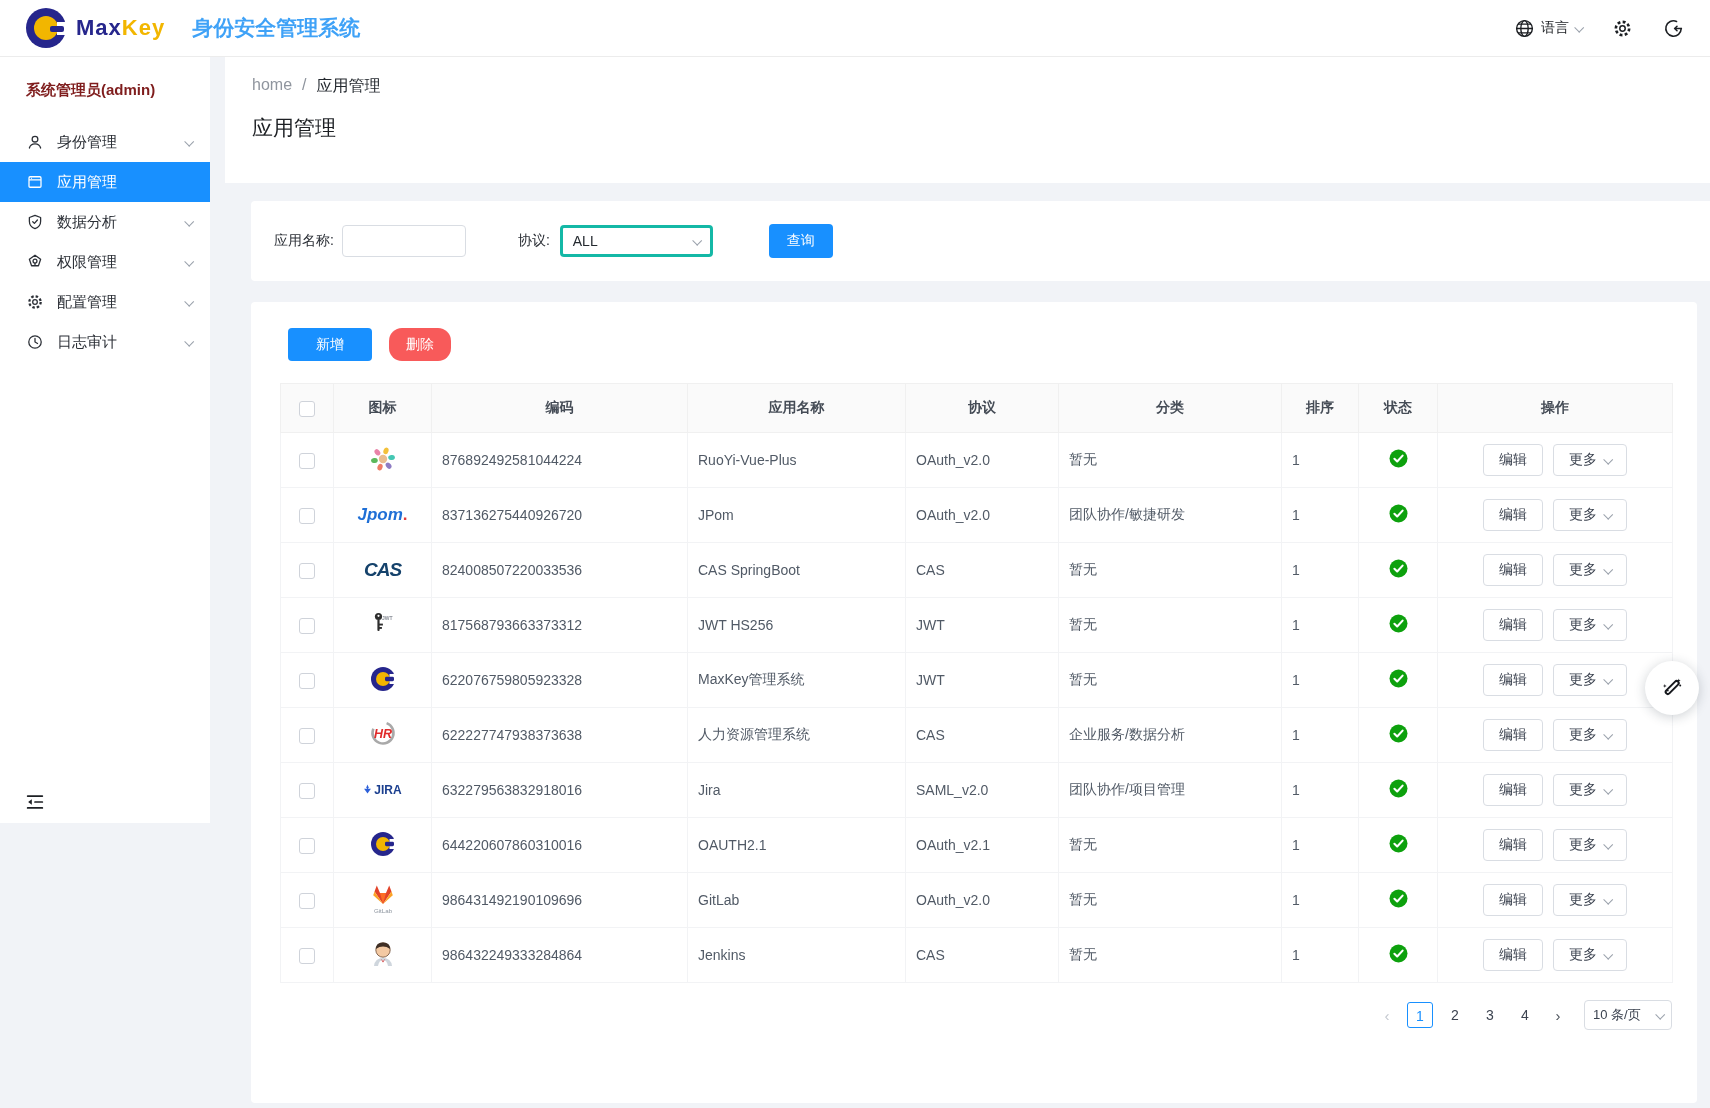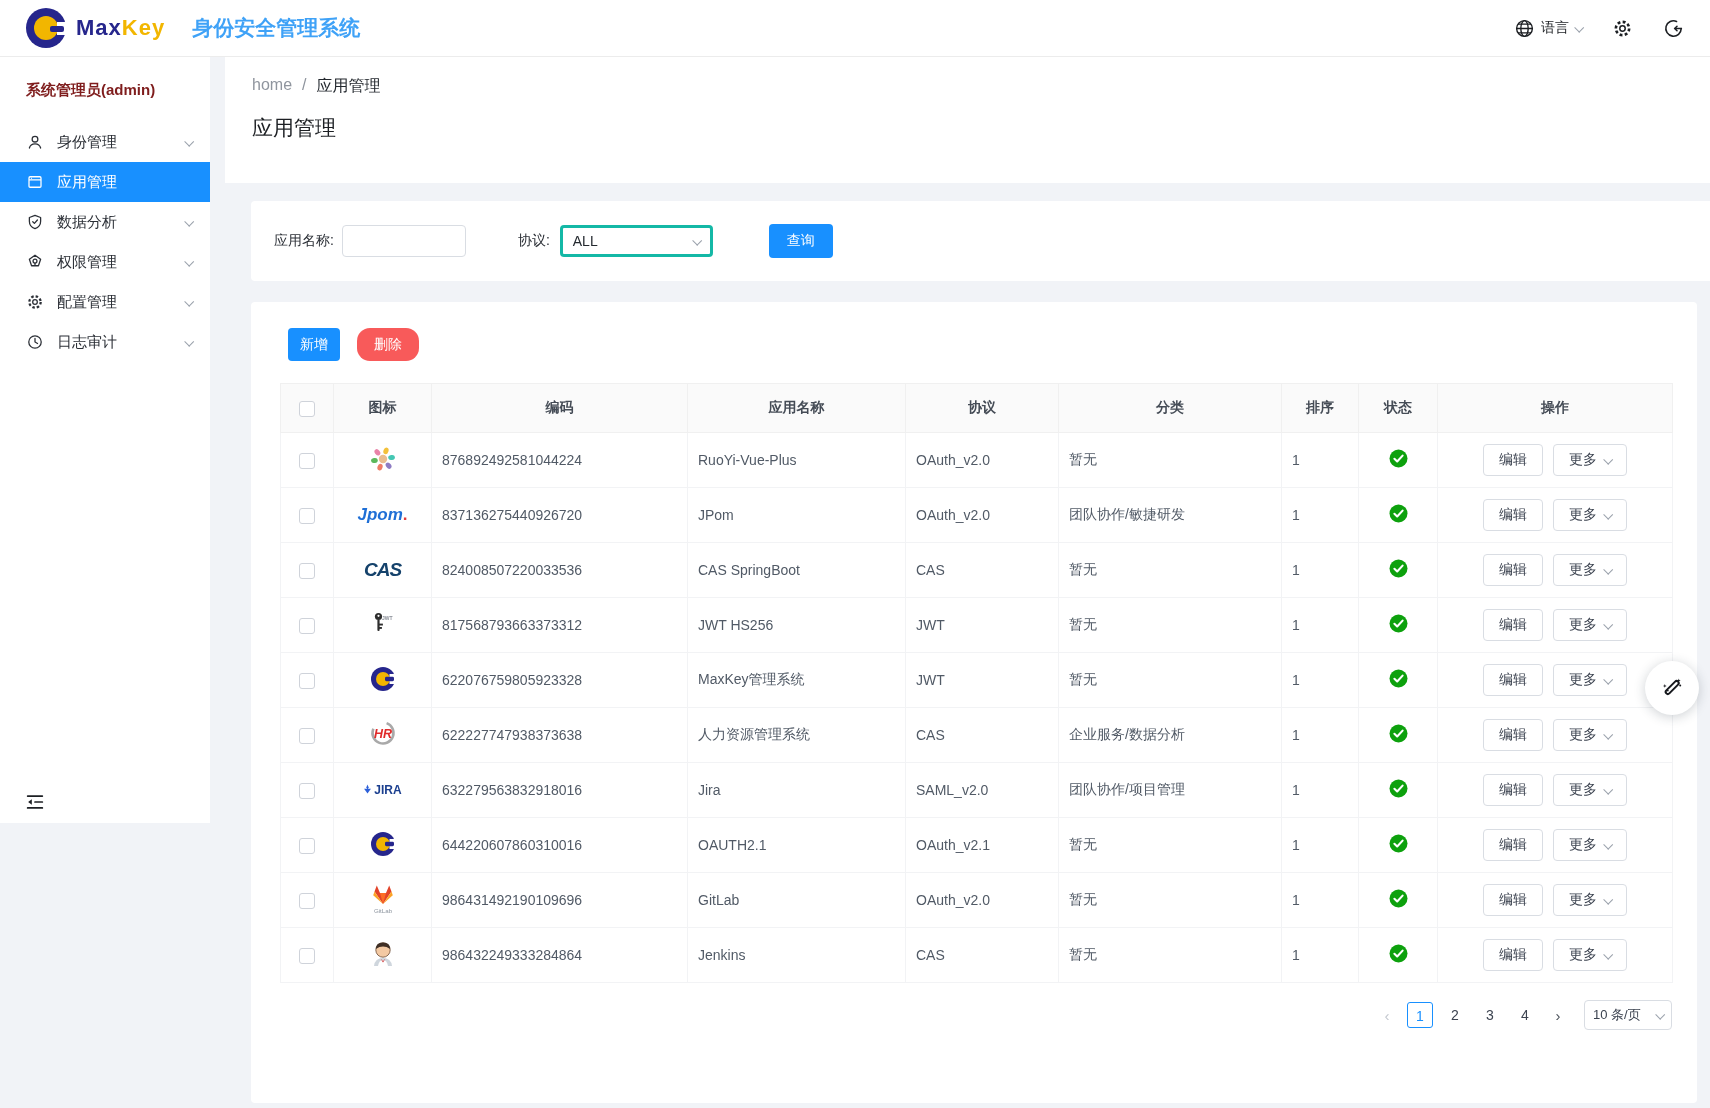--- a/index.html
+++ b/index.html
@@ -62,21 +62,21 @@
     margin-left:8px; padding:0 8px; font-size:14px; outline:none; }
   .proto-label { margin-left:52px; }
   .select-box { width:153px; height:32px; border:3px solid #14b8a6; border-radius:4px;
     margin-left:10px; display:flex; align-items:center; justify-content:space-between;
     padding:0 10px; color:#24292f; cursor:pointer; background:#fff; }
   .btn { border:none; border-radius:4px; color:#fff; font-size:14px; cursor:pointer;
     font-family:inherit; }
   .search-btn { margin-left:56px; width:64px; height:34px; background:var(--accent); }
   .table-card { margin:21px 13px 0 41px; width:1446px; height:801px; }
   .btn-row { padding:26px 0 22px 37px; display:flex; gap:17px; }
-  .add-btn { width:52px; height:33px; background:var(--accent); }
+  .add-btn { width:84px; height:33px; background:var(--accent); }
   .del-btn { width:62px; height:33px; background:var(--danger);border-radius:13px; }
   table.apps { margin-left:29px; width:1392px; border-collapse:collapse; table-layout:fixed;
     font-size:14px; color:#515a66; }
   table.apps th { height:49px; background:#fafafa; border:1px solid #f0f0f0;
     font-weight:700; color:#454c56; font-size:14px; }
   table.apps td { height:55px; border:1px solid #f2f3f5; padding:0 10px; background:#fff; }
   td.c, th.c { text-align:center; }
   .cb { display:inline-block; width:16px; height:16px; border:1px solid #cfd3da;
     border-radius:3px; background:#fff; vertical-align:middle; cursor:pointer; }
   .app-ico { display:inline-flex; align-items:center; justify-content:flex-end; min-width:30px; }

